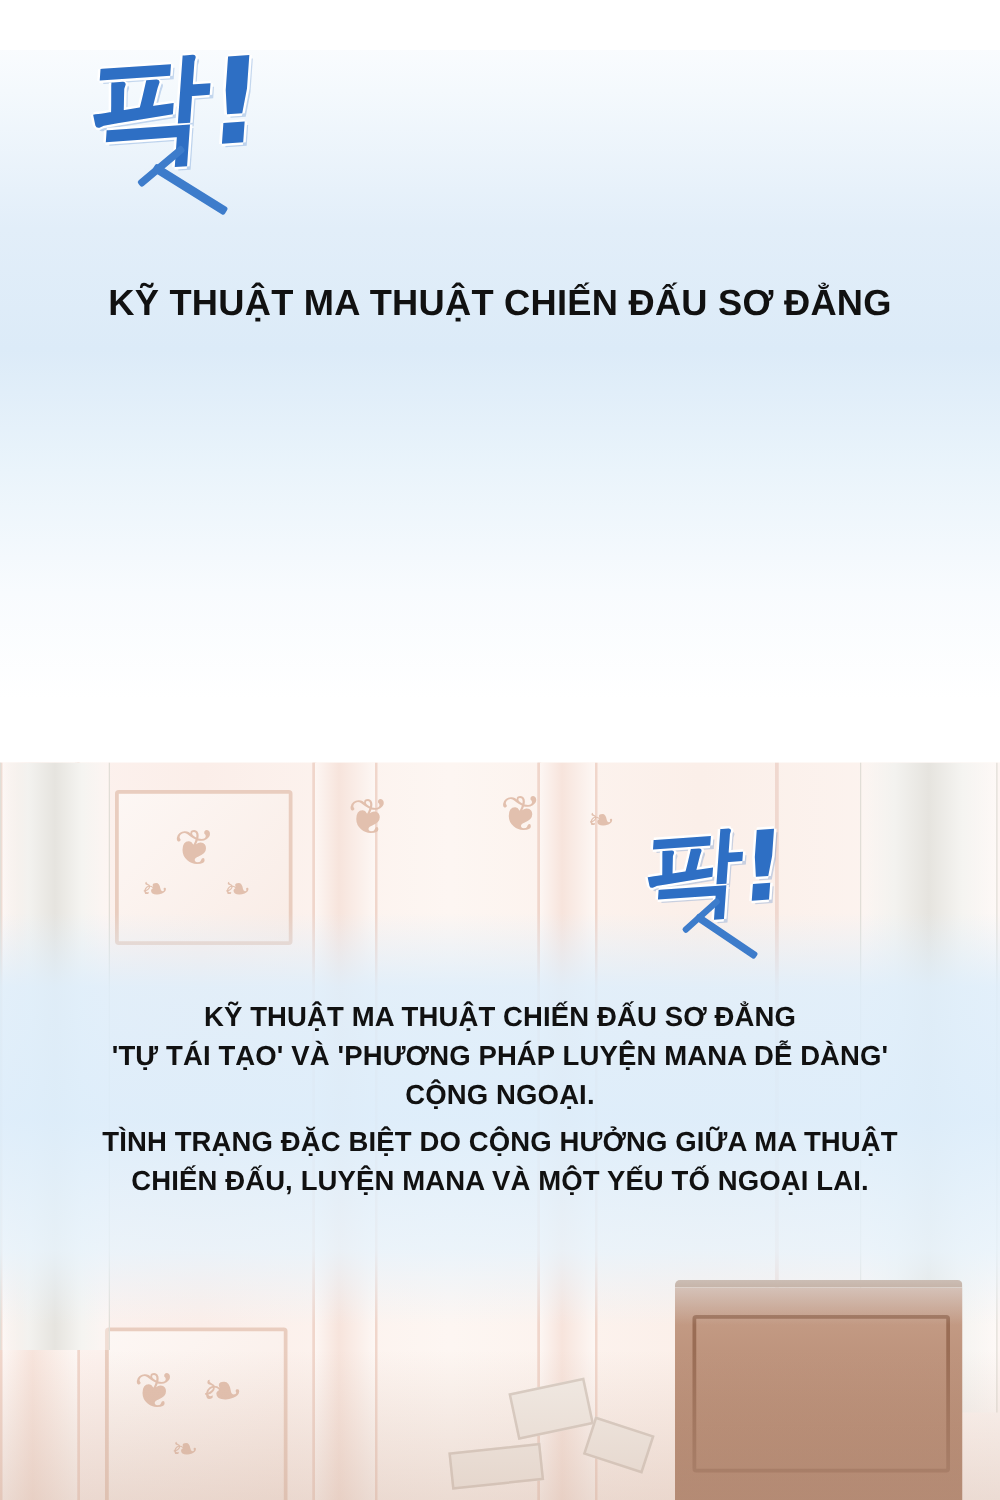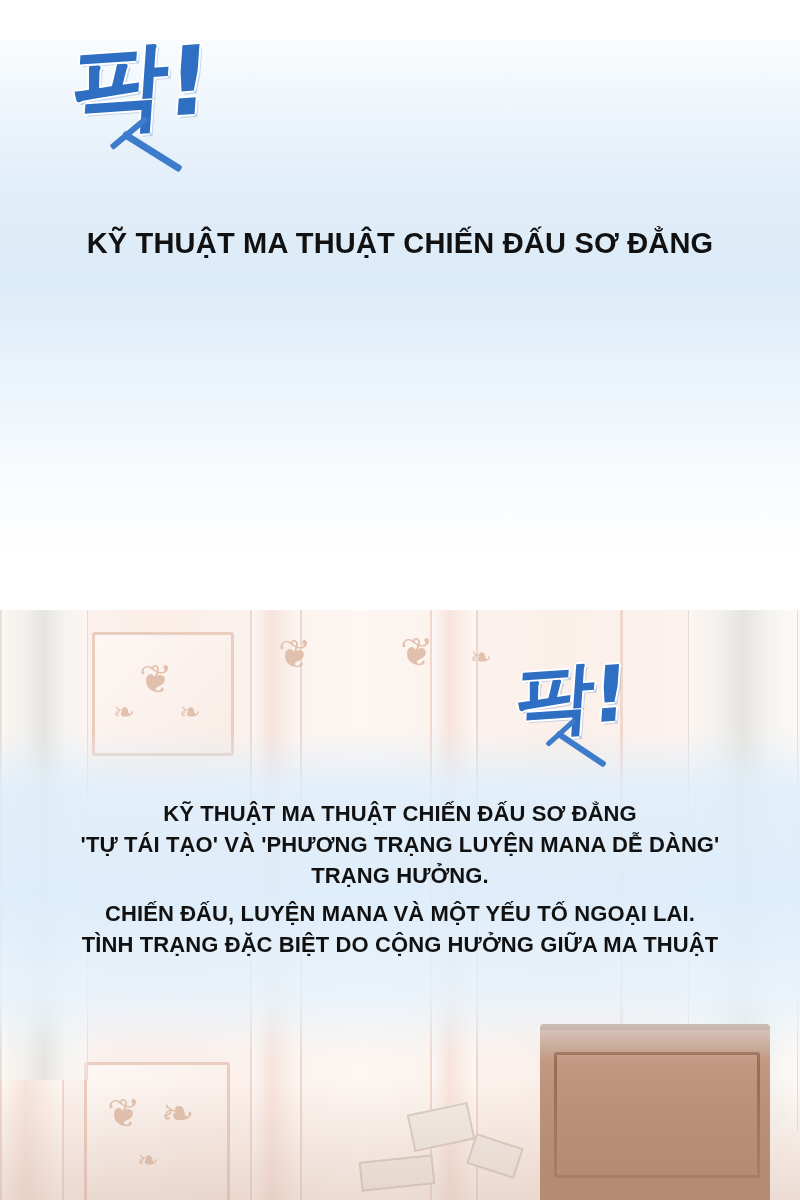--- a/index.html
+++ b/index.html
@@ -299,21 +299,21 @@
     <div class="floor-shadow"></div>
 
     <div class="haze"></div>
 
     <div class="sfx" style="left:516px; top:50px; font-size:78px; transform: skewX(-8deg) rotate(-4deg);">팍!</div>
     <div class="sfx-slash" style="left:552px; top:136px; width:58px; height:6px; transform:rotate(34deg);"></div>
     <div class="sfx-slash" style="left:542px; top:120px; width:38px; height:5px; transform:rotate(-42deg);"></div>
 
     <div class="narration2">
       <div>KỸ THUẬT MA THUẬT CHIẾN ĐẤU SƠ ĐẲNG</div>
-      <div>'TỰ TÁI TẠO' VÀ 'PHƯƠNG TRẠNG LUYỆN MANA DỄ DÀNG'</div>
-      <div>TRẠNG HƯỞNG.</div>
+      <div>'TỰ TÁI TẠO' VÀ 'PHƯƠNG PHÁP LUYỆN MANA DỄ DÀNG'</div>
+      <div>CỘNG NGOẠI.</div>
       <div class="gap"></div>
+      <div>TÌNH TRẠNG ĐẶC BIỆT DO CỘNG HƯỞNG GIỮA MA THUẬT</div>
       <div>CHIẾN ĐẤU, LUYỆN MANA VÀ MỘT YẾU TỐ NGOẠI LAI.</div>
-      <div>TÌNH TRẠNG ĐẶC BIỆT DO CỘNG HƯỞNG GIỮA MA THUẬT</div>
     </div>
   </div>
 
 </div>
 
 </body></html>

